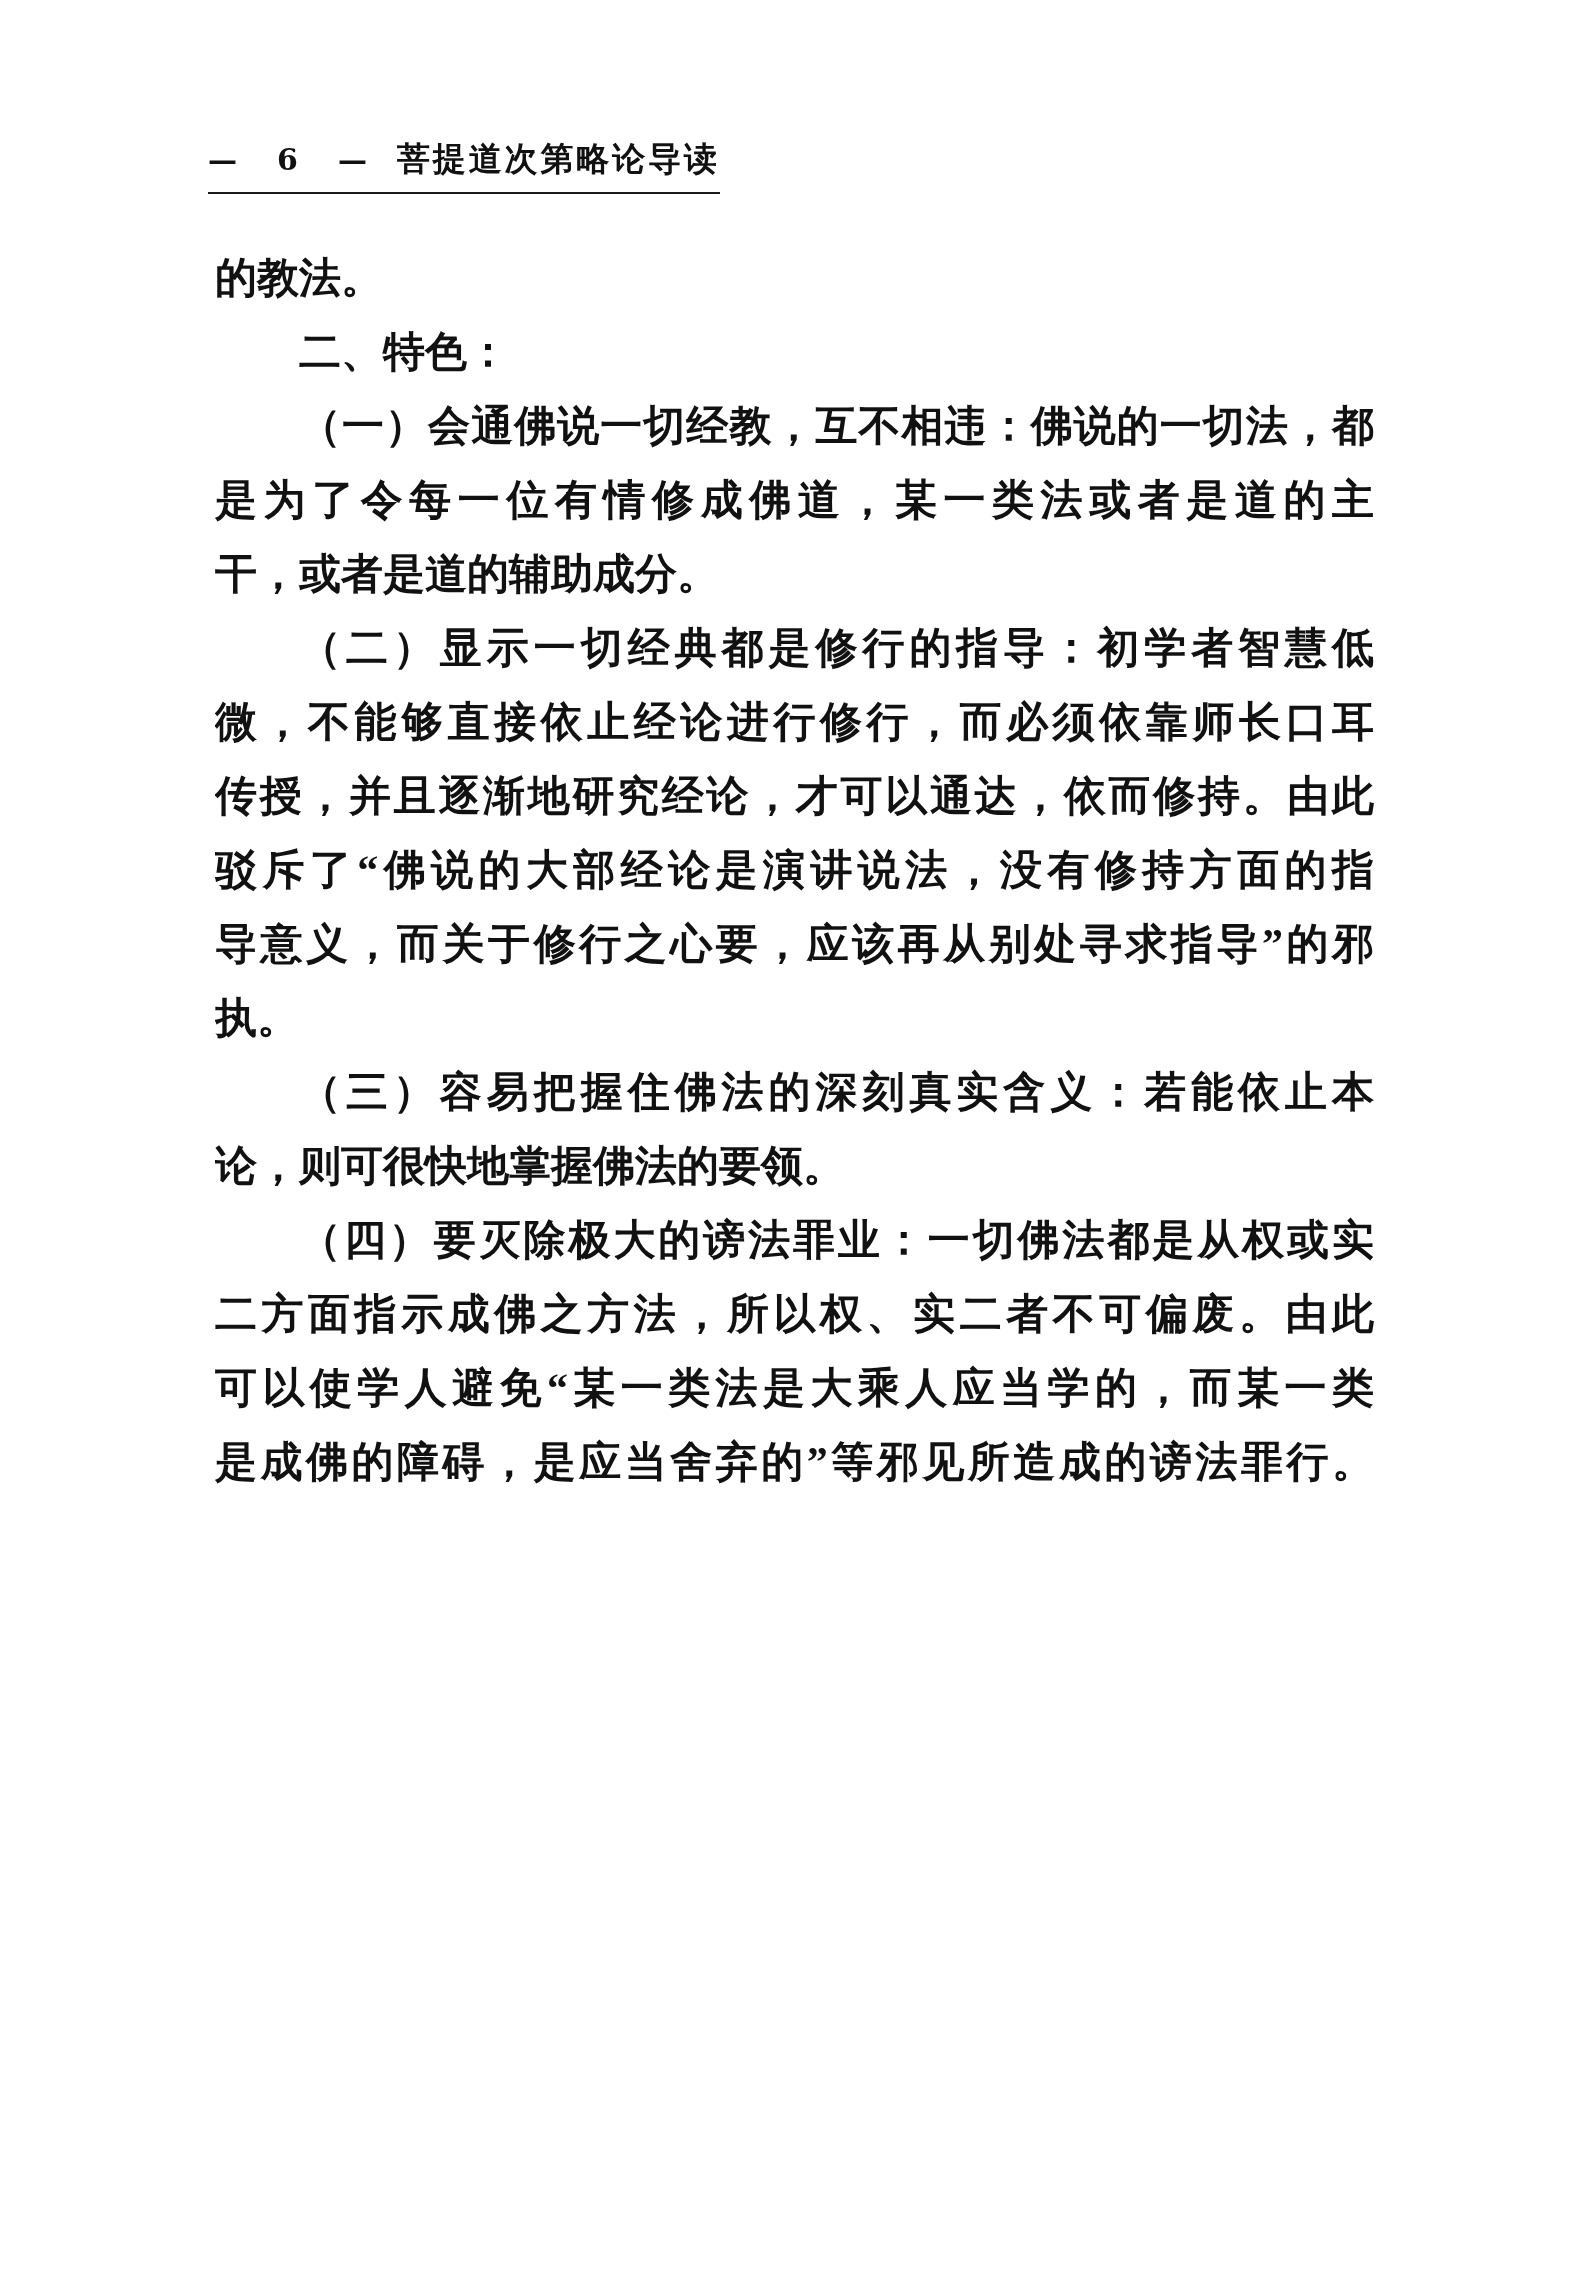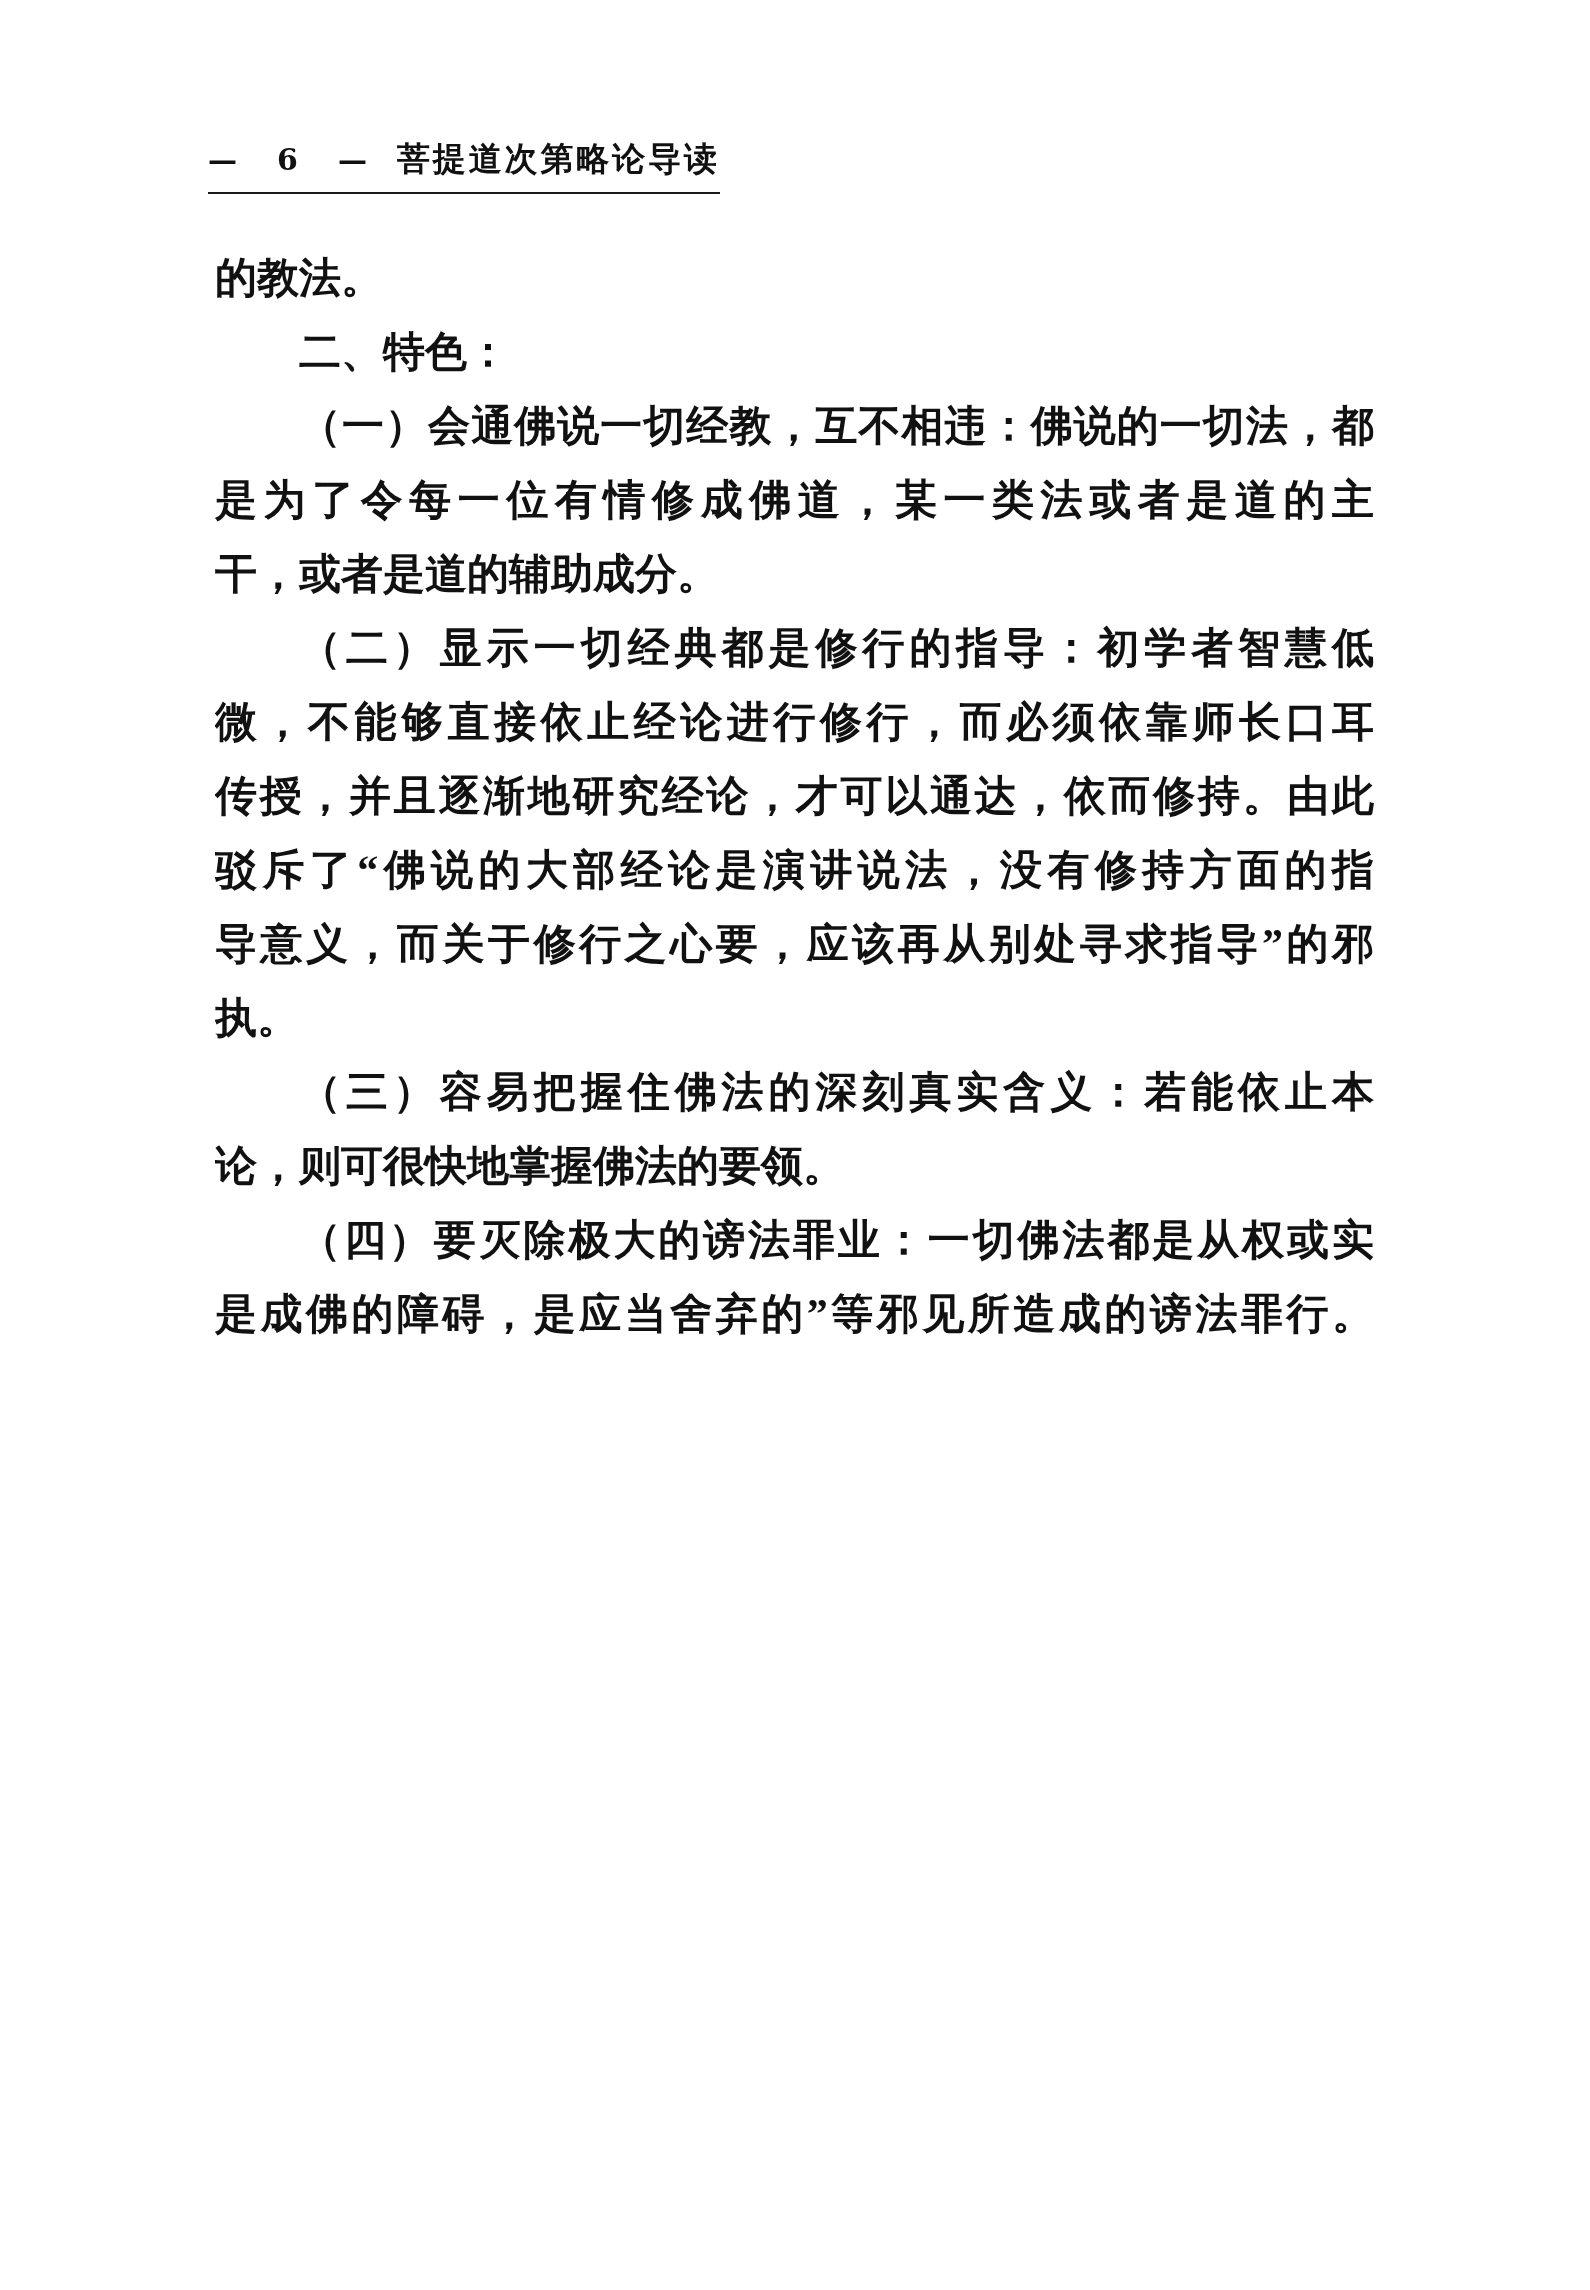--- a/index.html
+++ b/index.html
@@ -88,17 +88,19 @@
       <div class="line">干，或者是道的辅助成分。</div>
       <div class="line indent just">（二）显示一切经典都是修行的指导：初学者智慧低</div>
       <div class="line just">微，不能够直接依止经论进行修行，而必须依靠师长口耳</div>
       <div class="line just">传授，并且逐渐地研究经论，才可以通达，依而修持。由此</div>
       <div class="line just">驳斥了“佛说的大部经论是演讲说法，没有修持方面的指</div>
       <div class="line just">导意义，而关于修行之心要，应该再从别处寻求指导”的邪</div>
       <div class="line">执。</div>
       <div class="line indent just">（三）容易把握住佛法的深刻真实含义：若能依止本</div>
       <div class="line">论，则可很快地掌握佛法的要领。</div>
       <div class="line indent just">（四）要灭除极大的谤法罪业：一切佛法都是从权或实</div>
+      <div class="line just">二方面指示成佛之方法，所以权、实二者不可偏废。由此</div>
+      <div class="line just">可以使学人避免“某一类法是大乘人应当学的，而某一类</div>
       <div class="line just">是成佛的障碍，是应当舍弃的”等邪见所造成的谤法罪行。</div>
     </div>
 
 </div>
 
 
 </body></html>

